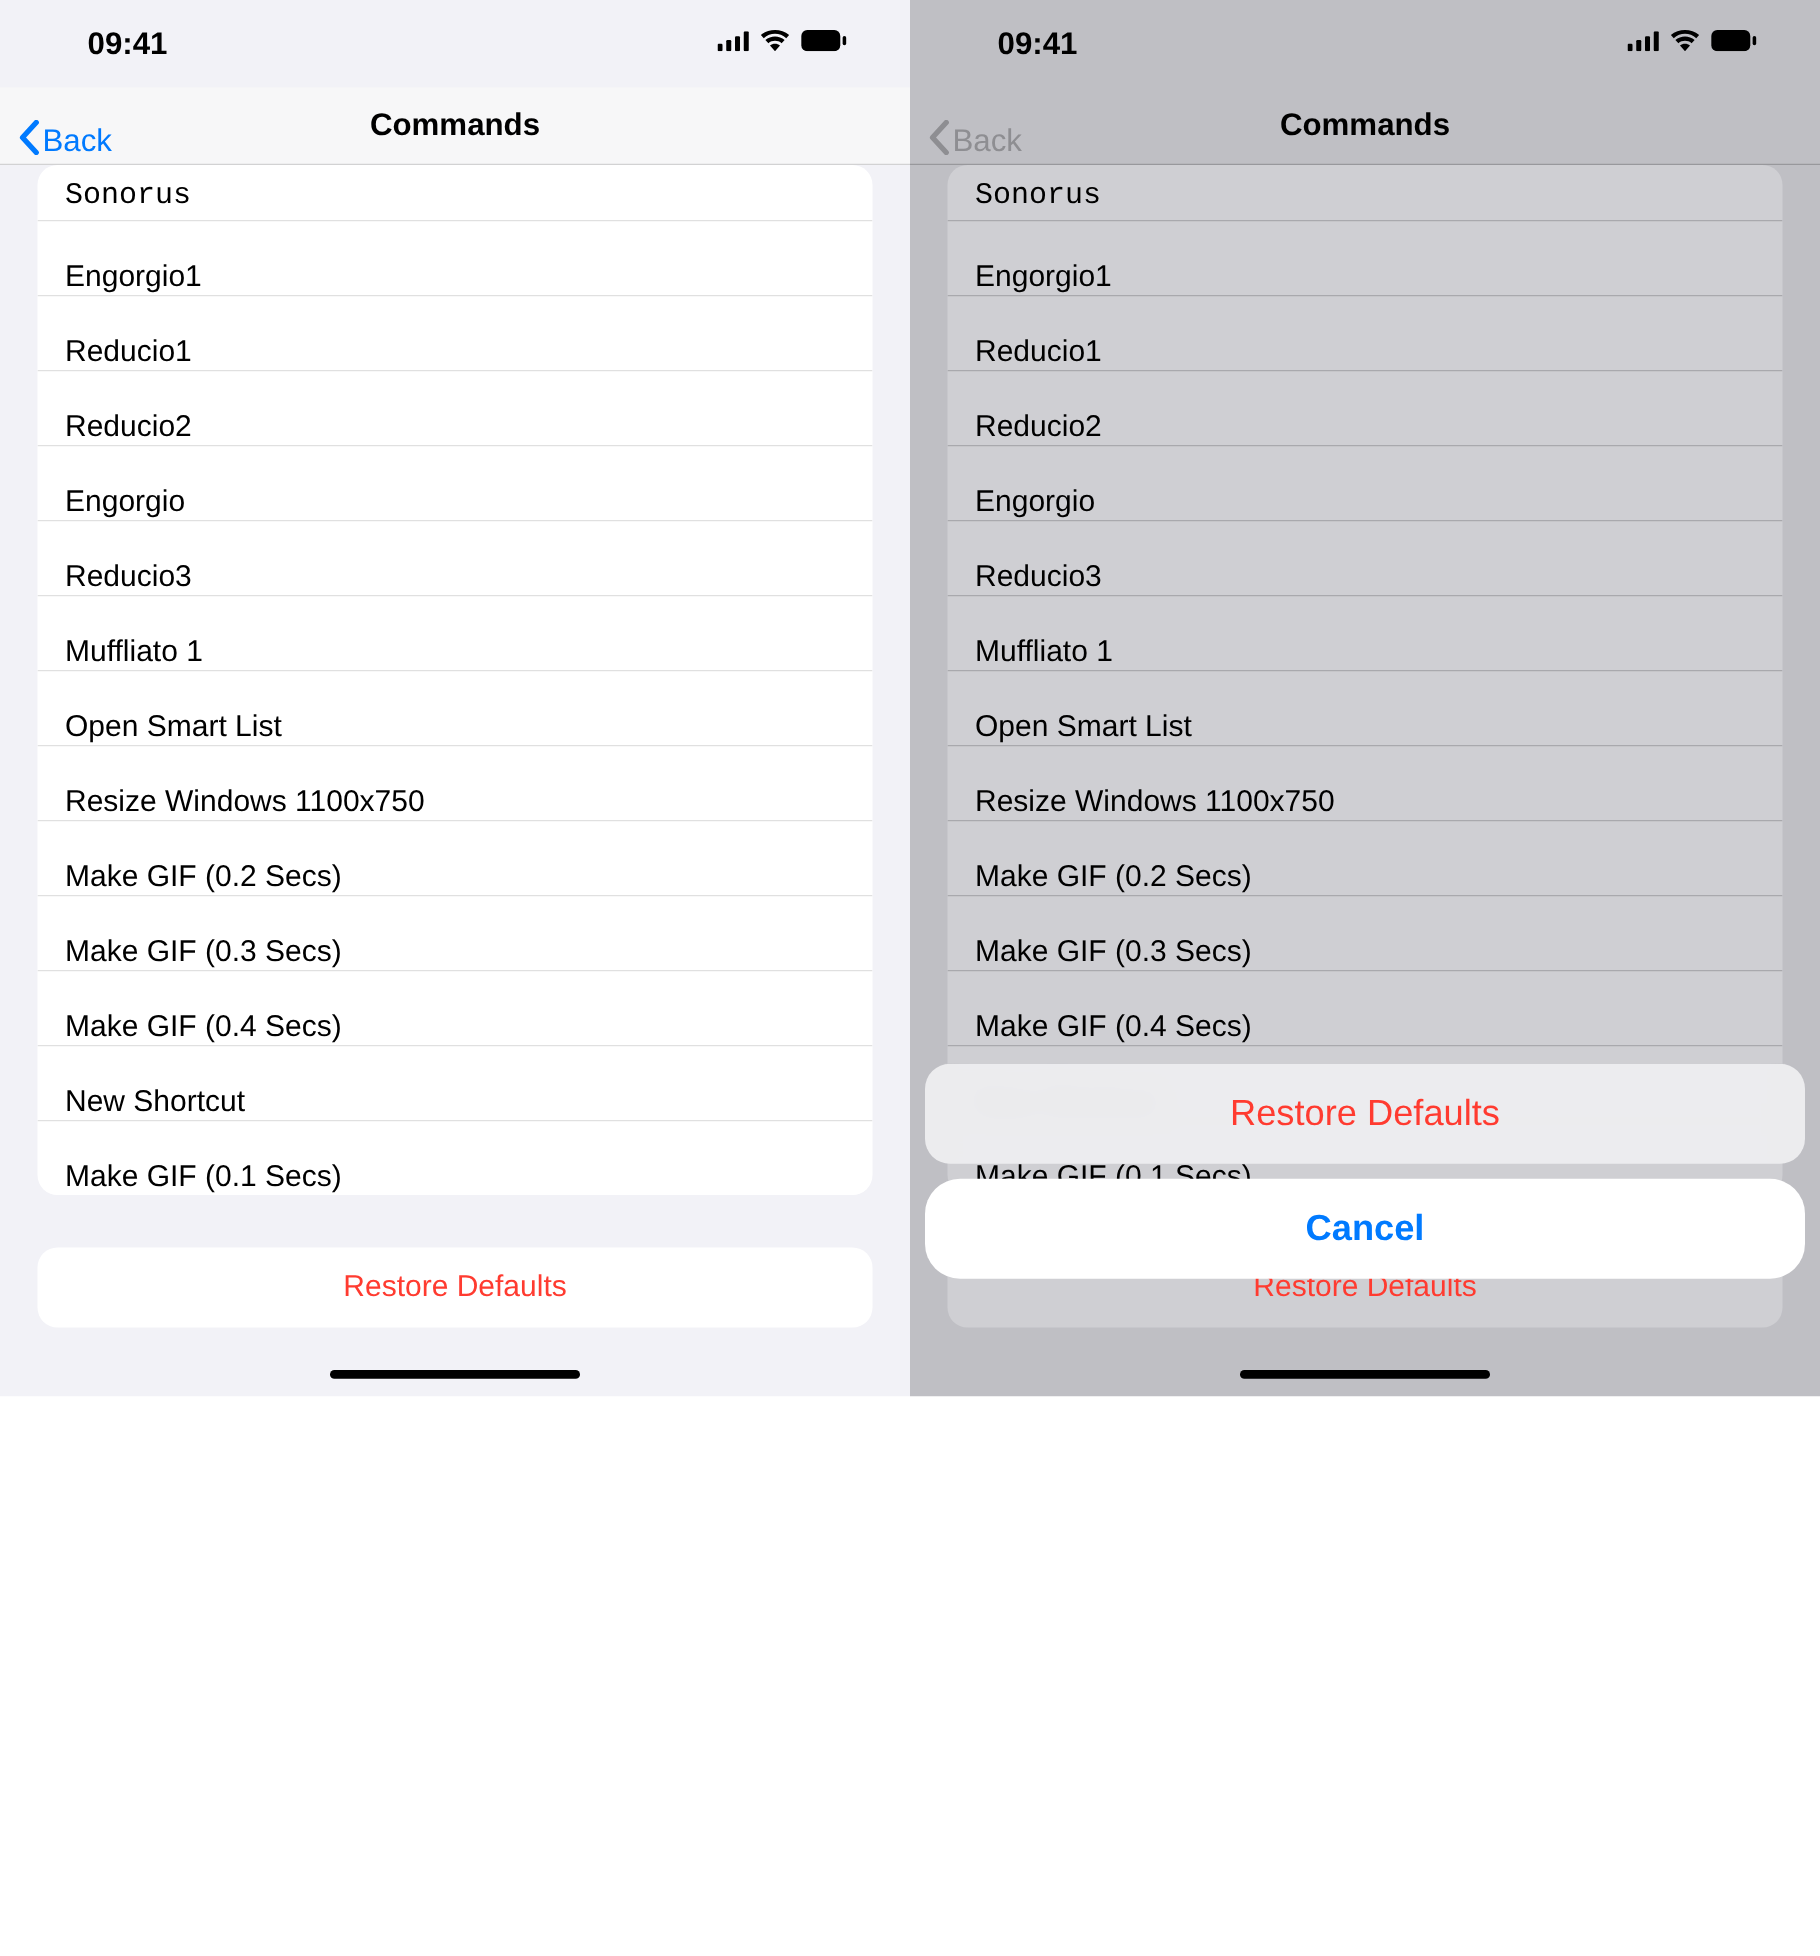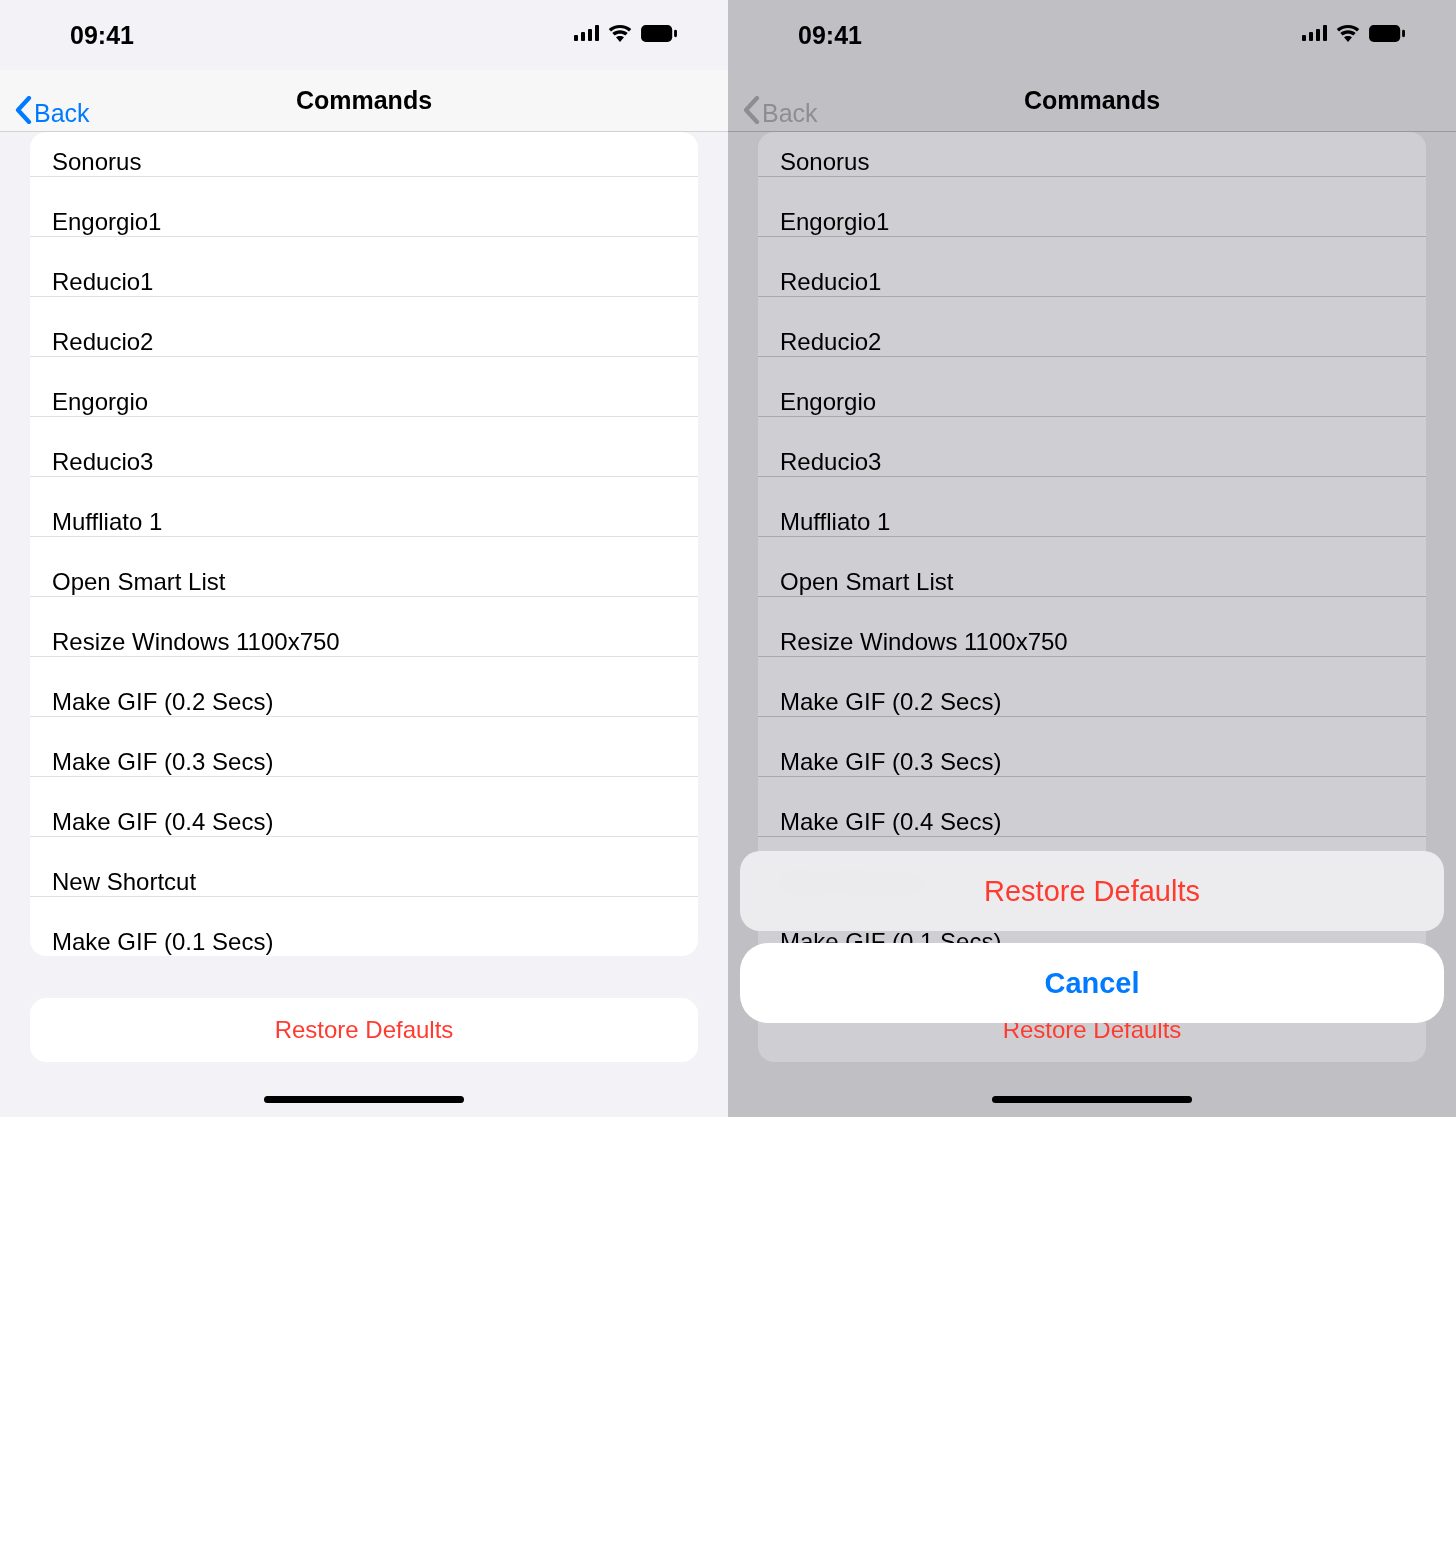--- a/index.html
+++ b/index.html
@@ -84,21 +84,21 @@
   .phone-right .list-card { background: #cfcfd3; }
   .list-row {
     height: 60px;
     display: flex;
     align-items: flex-end;
     padding: 0 22px;
     font-size: 24px;
     color: #000;
     border-top: 1px solid rgba(0,0,0,0.12);
   }
-  .list-row:first-child { border-top: none; height: 44px; align-items:flex-end; padding-top:4px;}
+  .list-row:first-child { border-top: none; height: 44px; align-items:center; padding-top:4px;font-family:Liberation Mono, monospace;}
   .phone-right .list-row { border-top-color: rgba(0,0,0,0.18); }
 
   
   .restore-card {
     margin: 42px 30px 0;
     background: #fff;
     border-radius: 16px;
     height: 64px;
     display: flex;
     align-items: center;

